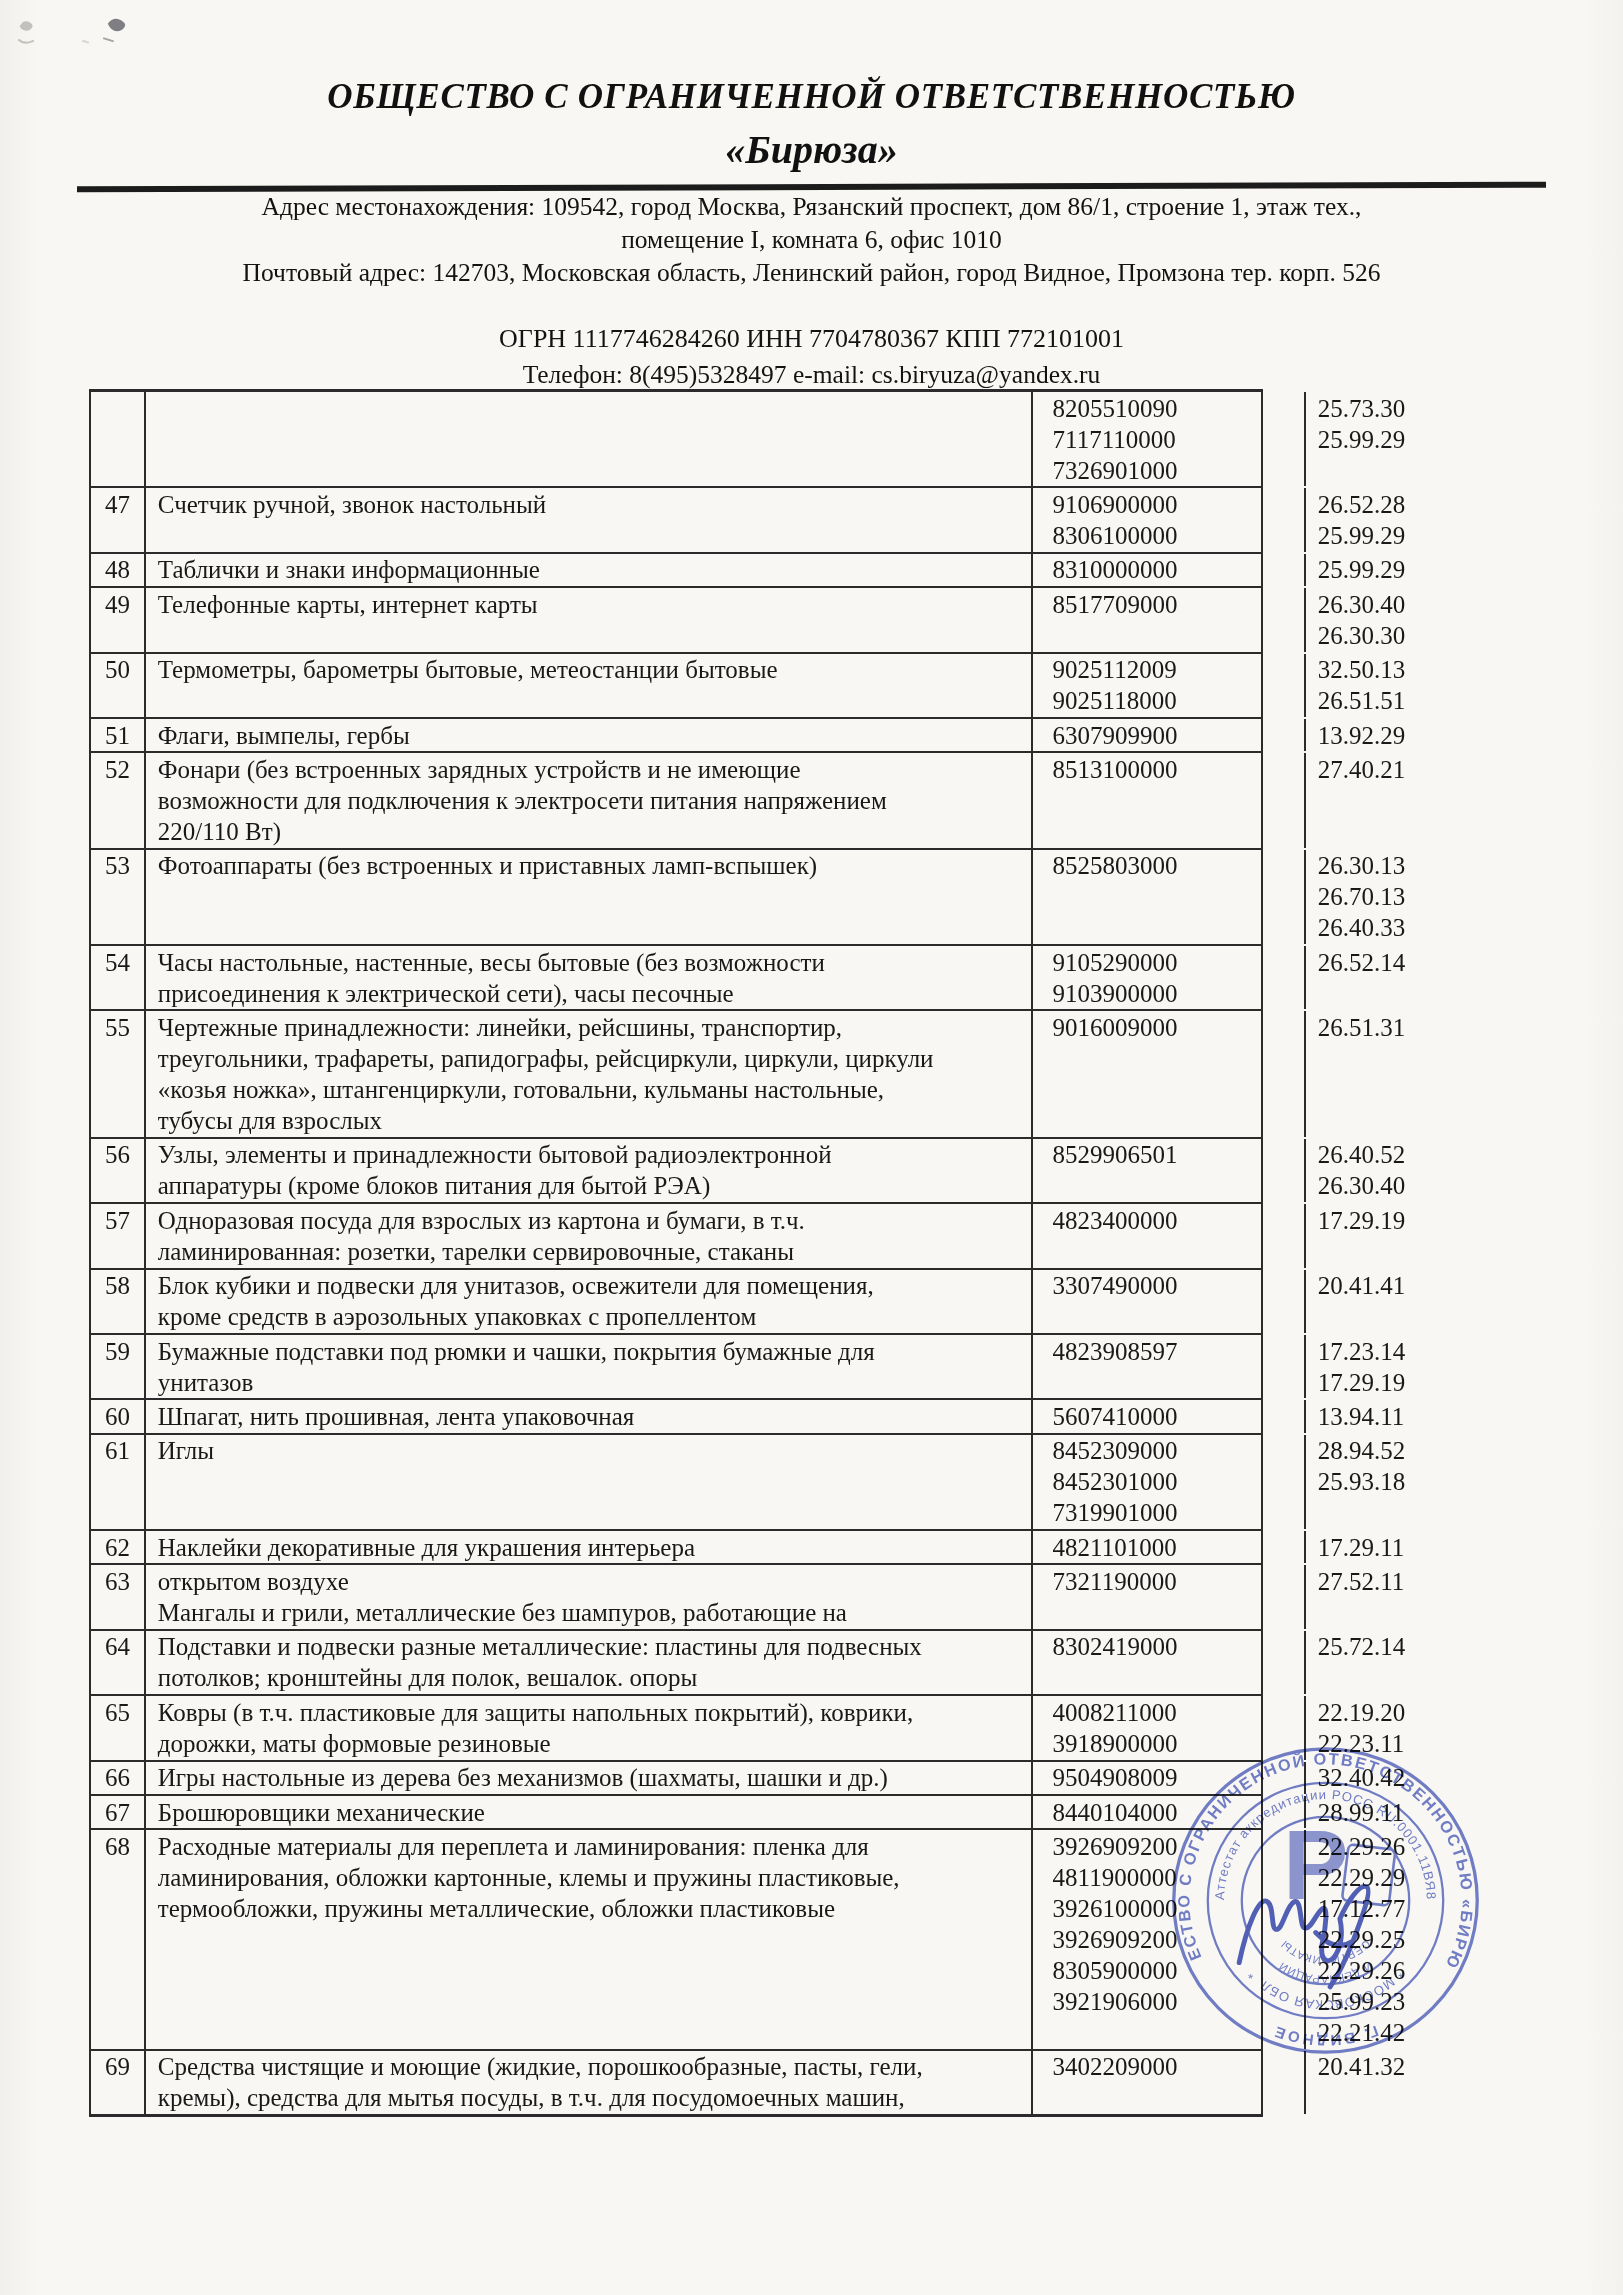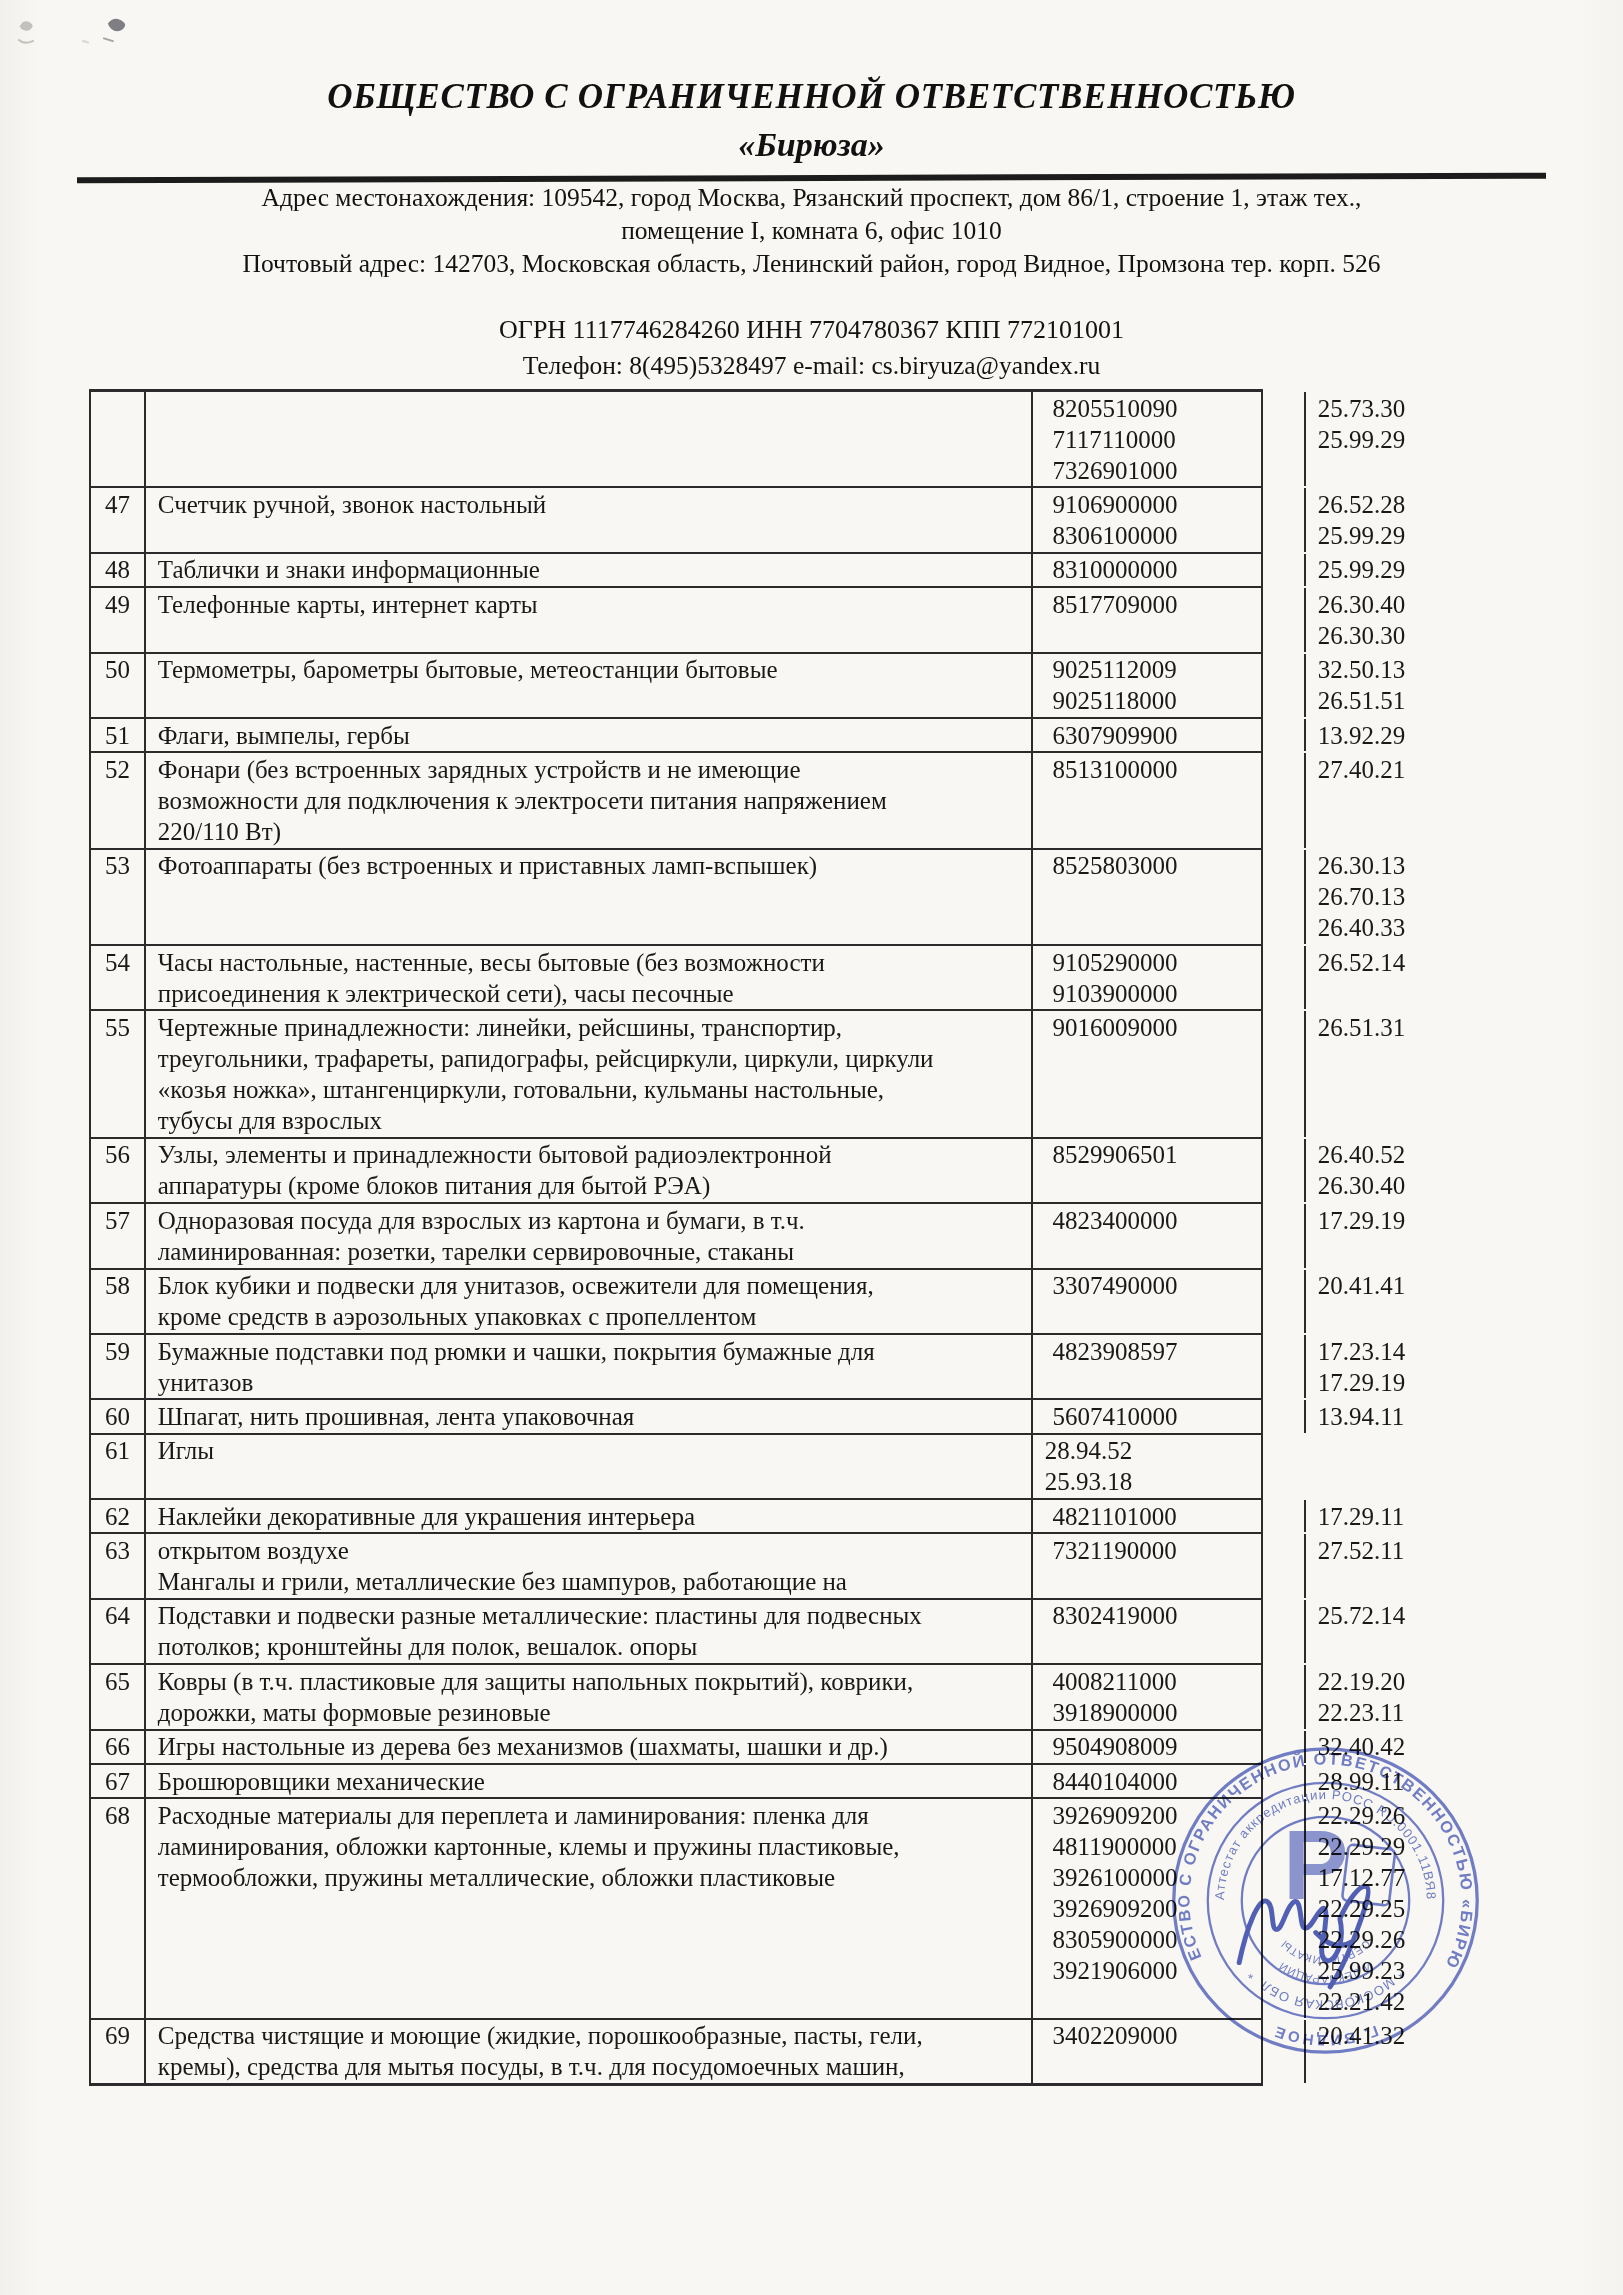--- a/index.html
+++ b/index.html
@@ -15,21 +15,21 @@
   }
   
   .letterhead{position:absolute;top:0;left:0;width:100%;text-align:center;}
   .org-type{
     margin-top:77px;
     font-size:35px;font-weight:bold;font-style:italic;
     letter-spacing:0.7px;color:#111;
   }
   .org-name{
     margin-top:9.2px;
-    font-size:34px;font-weight:bold;font-style:italic;color:#111;
+    font-size:40px;font-weight:bold;font-style:italic;color:#111;
   }
   .head-rule{
     position:relative;margin:10.5px auto 0 auto;
     width:1469px;height:5.9px;background:#1c1c1c;
     transform:rotate(-0.18deg);
   }
   .addr-line{font-size:25.5px;line-height:33px;color:#131313;}
   .addr-block{margin-top:0;}
   .reg-line{margin-top:35px;font-size:26px;color:#131313;}
   .contact-line{margin-top:6.5px;font-size:25.5px;color:#131313;}
@@ -325,20 +325,25 @@
         <div class="cell c-class">
           <div class="ln">13.94.11</div>
         </div>
       </div>
       <div class="t-row">
         <div class="cell c-num">
           <div class="ln">61</div>
         </div>
         <div class="cell c-desc">
           <div class="ln">Иглы</div>
+        </div>
+        <div class="cell c-code">
+          <div class="ln">8452309000</div>
+          <div class="ln">8452301000</div>
+          <div class="ln">7319901000</div>
         </div>
         <div class="cell c-class">
           <div class="ln">28.94.52</div>
           <div class="ln">25.93.18</div>
         </div>
       </div>
       <div class="t-row">
         <div class="cell c-num">
           <div class="ln">62</div>
         </div>

